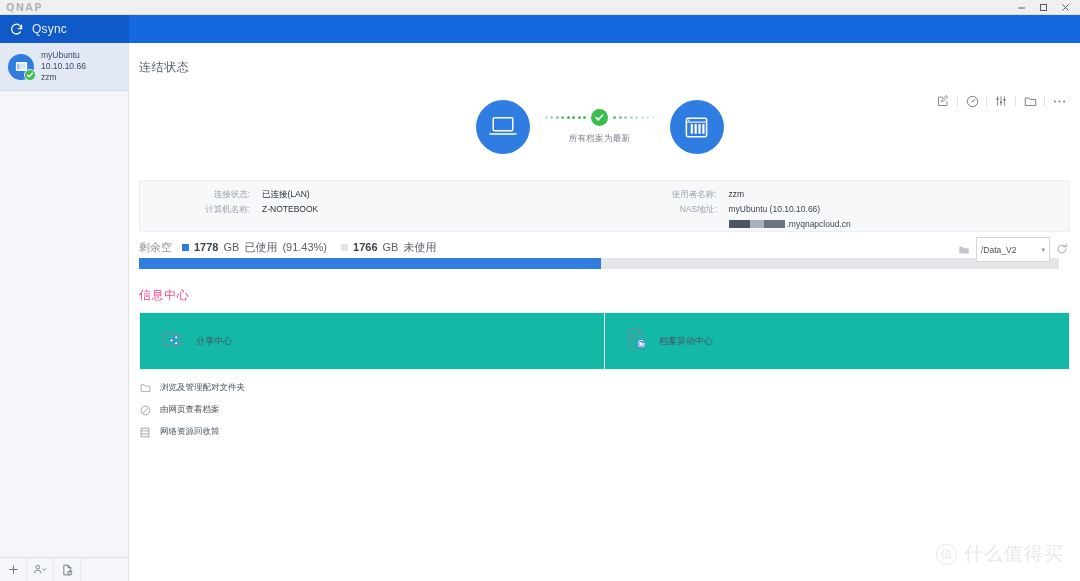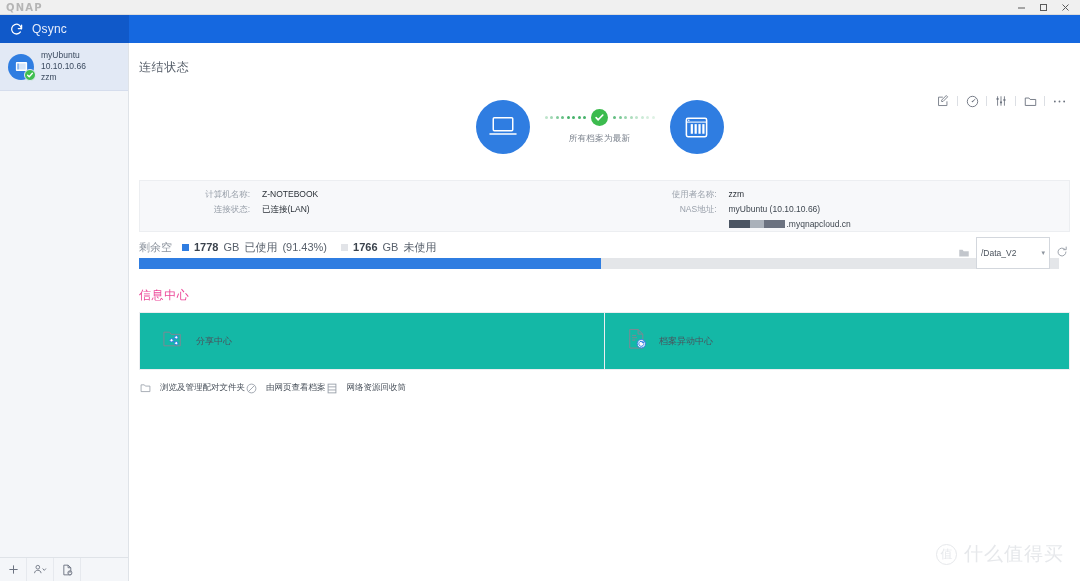--- a/index.html
+++ b/index.html
@@ -194,21 +194,21 @@
   .bar-outer {
     margin-top: 4px; height: 11px; background: #e4e6e9; width: 920px;
   }
   .bar-inner { height: 11px; background: #2f7de1; }
   .path-picker {
     position: absolute; right: 2px; top: -3px;
     display: flex; align-items: center; gap: 6px;
   }
   .folder-ic { color: #9aa1ab; }
   .select-box {
-    width: 74px; height: 32px; border: 1px solid #d3d7dd; background: #fff;
+    width: 74px; height: 25px; border: 1px solid #d3d7dd; background: #fff;
     display: flex; align-items: center; justify-content: space-between;
     padding: 0 4px; font-size: 8.5px; color: #4a525c;
   }
   .caret { color: #8d949e; font-size: 7px; }
   .refresh-ic { color: #8d949e; }
 
   
   .ic-title {
     margin: 18px 0 0 10px; font-size: 12px; color: #ec4899; letter-spacing:.6px;font-family:Liberation Mono, monospace;
   }
@@ -218,21 +218,21 @@
     display: flex;
   }
   .card {
     flex: 1; display: flex; align-items: center; gap: 12px;
     padding-left: 22px; border-right: 1px solid #eceef1;
   }
   .card:last-child { border-right: none; }
   .card-label { font-size: 9px; color: #4a525c; }
   .card-ic { color: #7e8894; }
 
-  .links { margin: 12px 0 8px 10px; display: flex; flex-direction: row; }
+  .links { margin: 12px 0 8px 10px; display: flex; flex-direction: column; gap: 10px; }
   .link-item { display: flex; align-items: center; gap: 9px; font-size: 8.5px; color: #4a525c; }
   .link-ic { color: #99a0aa; width: 12px; display:flex; align-items:center; justify-content:center;}
 
   
   .watermark {
     position: absolute; right: 16px; bottom: 14px;
     display: flex; align-items: center; gap: 7px;
     color: #e6e8eb; user-select: none;
   }
   .wm-badge {
@@ -422,26 +422,26 @@
           <rect x="16" y="10.5" width="2.3" height="10" fill="#ffffff"></rect>
           <rect x="20" y="10.5" width="2.3" height="10" fill="#ffffff"></rect>
           <circle cx="6" cy="6.4" r=".8" fill="#ffffff"></circle>
         </svg>
       </div>
     </div>
 
     <div class="info-panel">
       <div class="info-col left">
         <div class="info-row">
+          <span class="info-label">连接状态:</span>
+          <span class="info-val strong">已连接(LAN)</span>
+        </div>
+        <div class="info-row">
           <span class="info-label">计算机名称:</span>
           <span class="info-val strong">Z-NOTEBOOK</span>
-        </div>
-        <div class="info-row">
-          <span class="info-label">连接状态:</span>
-          <span class="info-val strong">已连接(LAN)</span>
         </div>
       </div>
       <div class="info-col right">
         <div class="info-row">
           <span class="info-label">使用者名称:</span>
           <span class="info-val strong">zzm</span>
         </div>
         <div class="info-row">
           <span class="info-label">NAS地址:</span>
           <span class="info-val">myUbuntu (10.10.10.66)</span>

